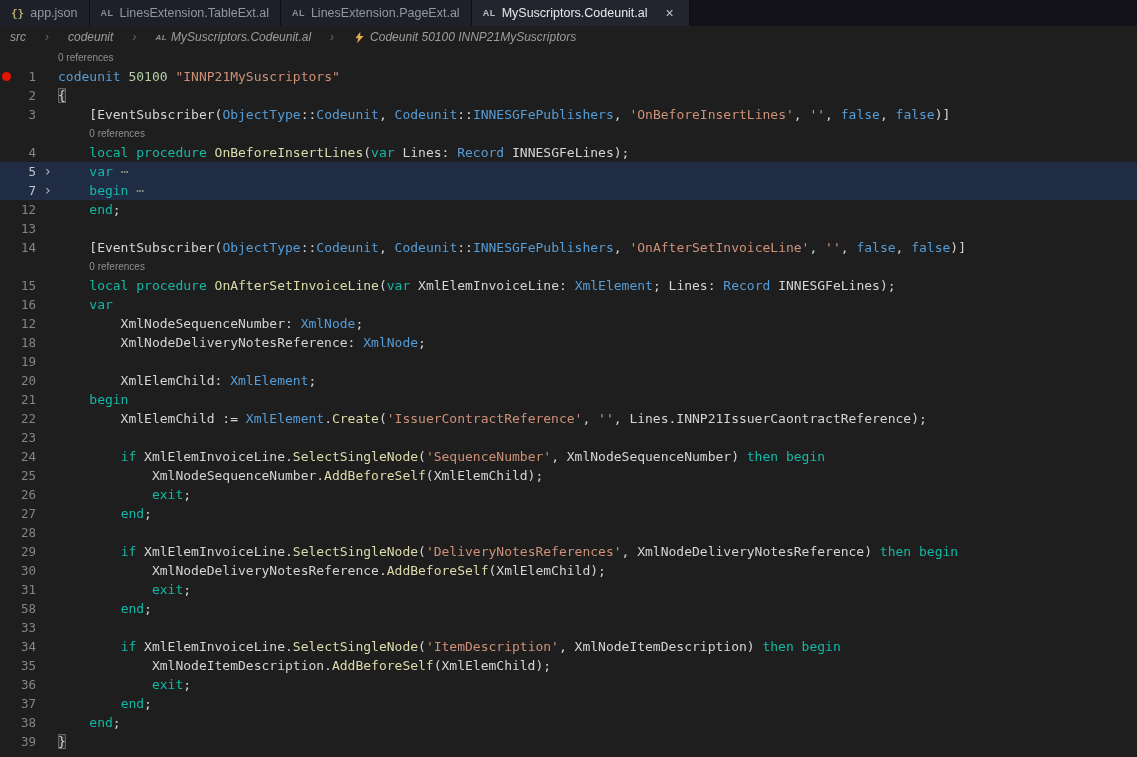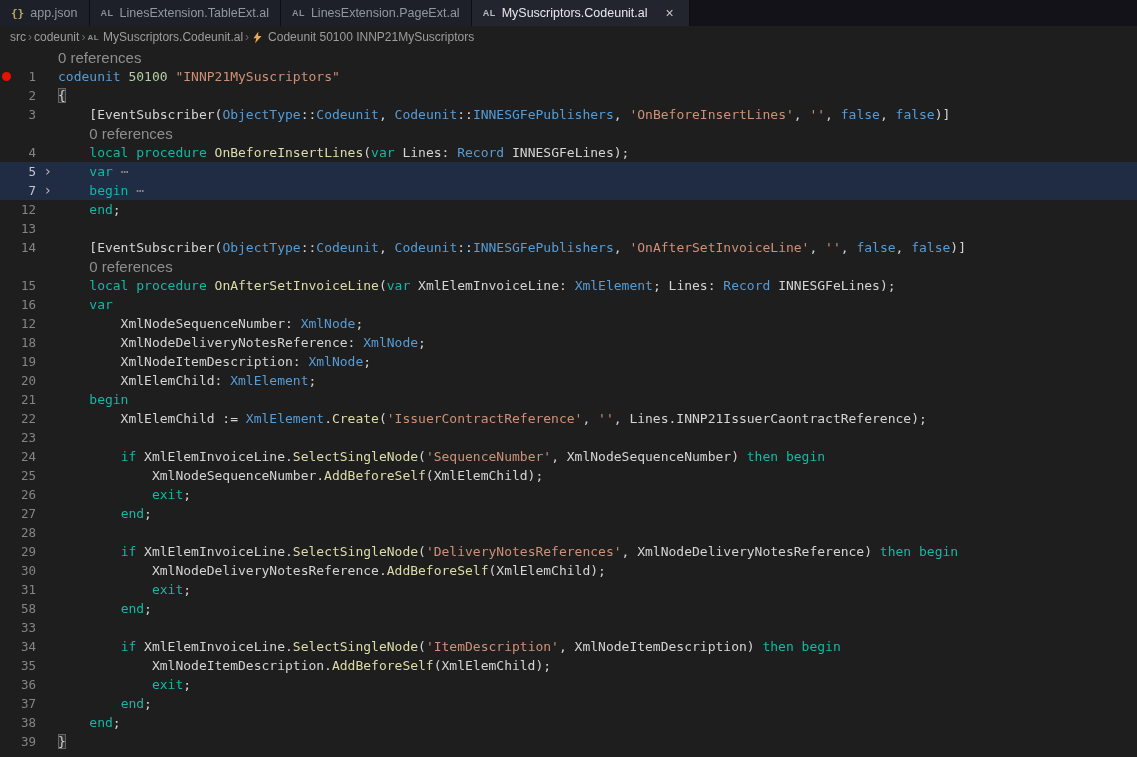--- a/index.html
+++ b/index.html
@@ -14,39 +14,39 @@
   .tab.active { background:#22252e; color:#e6e8ec; }
   .tab-icon.json { color:#b8a965; font-weight:bold; font-size:11px;
                    font-family:"DejaVu Sans Mono", monospace; }
   .tab-icon.al { color:#8b9097; font-weight:bold; font-size:9px; letter-spacing:.5px; }
   .tab.active .tab-icon.al { color:#b7bcc4; }
   .tab .close { margin-left:8px; color:#c5c5c5; font-size:14px; width:16px; height:16px;
                 display:flex; align-items:center; justify-content:center; border-radius:3px; }
 
   
   .breadcrumbs { height:22px; display:flex; align-items:center; padding-left:10px;
-                 font-size:12px; color:#9d9d9d; background:#1e1e1e; gap:2px; }
+                 font-size:12px; color:#9d9d9d; background:#1e1e1e; gap:19px;font-style:italic; }
   .crumb { display:flex; align-items:center; gap:4px; cursor:pointer; }
   .crumb-sep { color:#6a6a6a; font-size:12px; }
   .crumb .al-mini { color:#8b9097; font-weight:bold; font-size:8px; letter-spacing:.5px; }
   .crumb svg { display:block; }
 
   
   .editor { position:relative; font-family:"DejaVu Sans Mono","Liberation Mono",monospace;
             font-size:13px; line-height:19px; color:#d4d4d4; }
   .row { display:flex; height:19px; position:relative; }
   .row.hl { background:#1f2c44; }
   .gutter { flex:0 0 58px; position:relative; }
   .ln { position:absolute; right:22px; color:#858585; font-size:12.5px; }
   .row.hl .ln { color:#c2c8cf; }
   .chev { position:absolute; right:6px; top:0; color:#b8b8b8; font-size:14px; line-height:19px; }
   .bp { position:absolute; left:2px; top:5px; width:9px; height:9px; border-radius:50%;
         background:#e51400; }
   .code { white-space:pre; }
-  .lens { color:#8f8f8f; font-size:15px; line-height:19px;
+  .lens { color:#8f8f8f; font-size:10px; line-height:19px;
           font-family:"Liberation Sans", sans-serif; cursor:pointer; }
 
   
   .tk-kw   { color:#14b8a6; }
   .tk-ty   { color:#569cd6; }
   .tk-num  { color:#b5cea8; }
   .tk-str  { color:#ce9178; }
   .tk-fn   { color:#dcdcaa; }
   .tk-txt  { color:#d4d4d4; }
   .tk-fold { color:#8a8a8a; }
@@ -190,21 +190,20 @@
       <div class="row">
         <div class="gutter">
           <span class="ln">18</span>
         </div>
         <div class="code"><span class="tk-txt">        XmlNodeDeliveryNotesReference: </span><span class="tk-ty">XmlNode</span><span class="tk-txt">;</span></div>
       </div>
       <div class="row">
         <div class="gutter">
           <span class="ln">19</span>
         </div>
-        <div class="code"><span class="tk-txt">        XmlNodeItemDescription: </span><span class="tk-ty">XmlNode</span><span class="tk-txt">;</span></div>
       </div>
       <div class="row">
         <div class="gutter">
           <span class="ln">20</span>
         </div>
         <div class="code"><span class="tk-txt">        XmlElemChild: </span><span class="tk-ty">XmlElement</span><span class="tk-txt">;</span></div>
       </div>
       <div class="row">
         <div class="gutter">
           <span class="ln">21</span>

